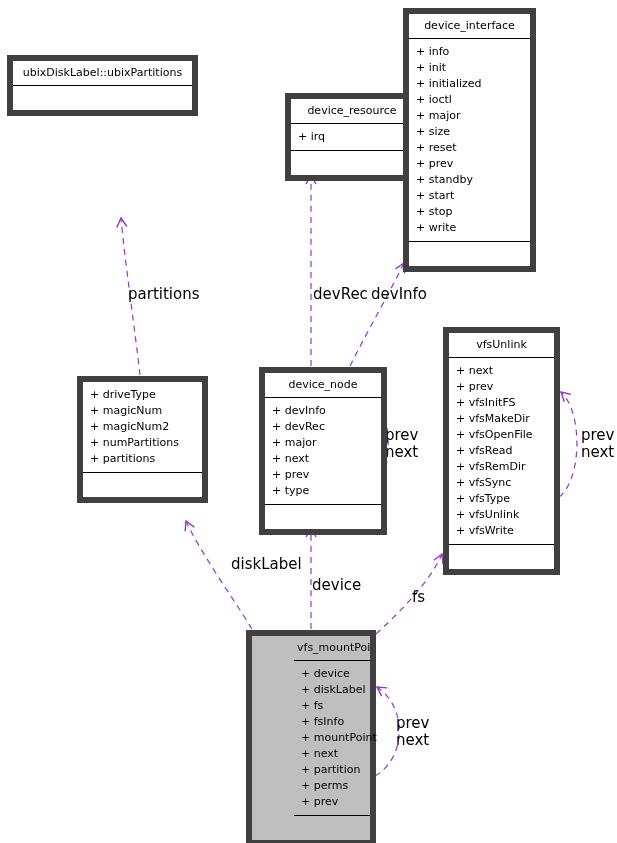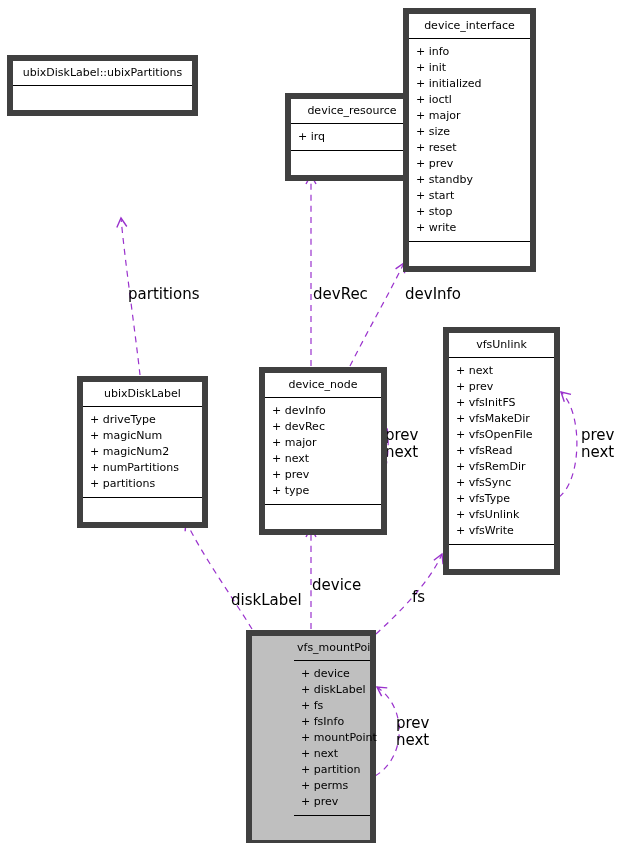--- a/index.html
+++ b/index.html
@@ -31,24 +31,24 @@
       <path d="M350,366 C368,330 390,292 404,263" fill="none" stroke="#9a32cd" stroke-width="1.2" stroke-dasharray="6,5" marker-end="url(#arrow-open)"></path>
       <path d="M371,496 C393,480 394,412 373,393" fill="none" stroke="#9a32cd" stroke-width="1.2" stroke-dasharray="6,5" marker-end="url(#arrow-open)"></path>
       <path d="M559,497 C582,480 583,412 561,392" fill="none" stroke="#9a32cd" stroke-width="1.2" stroke-dasharray="6,5" marker-end="url(#arrow-open)"></path>
       <path d="M252,629 C233,598 200,552 186,521" fill="none" stroke="#9a32cd" stroke-width="1.2" stroke-dasharray="6,5" marker-end="url(#arrow-open)"></path>
       <path d="M311,629 C311,600 311,560 311,528" fill="none" stroke="#9a32cd" stroke-width="1.2" stroke-dasharray="6,5" marker-end="url(#arrow-open)"></path>
       <path d="M376,634 C398,614 430,582 442,554" fill="none" stroke="#9a32cd" stroke-width="1.2" stroke-dasharray="6,5" marker-end="url(#arrow-open)"></path>
       <path d="M375,776 C406,758 408,708 377,687" fill="none" stroke="#9a32cd" stroke-width="1.2" stroke-dasharray="6,5" marker-end="url(#arrow-open)"></path>
     </svg>
 <div class="edge-label" style="left: 128px; top: 286px;"><div>partitions</div></div>
     <div class="edge-label" style="left: 313px; top: 286px;"><div>devRec</div></div>
-    <div class="edge-label" style="left: 405px; top: 286px; text-align: right;"><div>devInfo</div></div>
+    <div class="edge-label" style="left: 371px; top: 286px; text-align: right;"><div>devInfo</div></div>
     <div class="edge-label" style="left: 385px; top: 427px;"><div>prev</div><div>next</div></div>
     <div class="edge-label" style="left: 581px; top: 427px;"><div>prev</div><div>next</div></div>
-    <div class="edge-label" style="left: 231px; top: 556px; margin-top: 36px;"><div>diskLabel</div></div>
+    <div class="edge-label" style="left: 231px; top: 556px;"><div>diskLabel</div></div>
     <div class="edge-label" style="left: 312px; top: 577px;"><div>device</div></div>
     <div class="edge-label" style="left: 412px; top: 589px;"><div>fs</div></div>
     <div class="edge-label" style="left: 396px; top: 715px;"><div>prev</div><div>next</div></div>
     <div class="uml-class" style="left: 7px; top: 55px; width: 191px;">
       <div class="uml-title">ubixDiskLabel::ubixPartitions</div>
       <div class="uml-empty"></div>
     </div>
     <div class="uml-class" style="left: 246px; top: 93px; width: 134px; margin-left: 39px;">
       <div class="uml-title">device_resource</div>
       <div class="uml-members">
@@ -68,21 +68,20 @@
         <div class="uml-row">+ reset</div>
         <div class="uml-row">+ prev</div>
         <div class="uml-row">+ standby</div>
         <div class="uml-row">+ start</div>
         <div class="uml-row">+ stop</div>
         <div class="uml-row">+ write</div>
       </div>
       <div class="uml-empty"></div>
     </div>
     <div class="uml-class" style="left: 77px; top: 376px; width: 131px;">
-      <div class="uml-title">ubixDiskLabel</div>
       <div class="uml-members">
         <div class="uml-row">+ driveType</div>
         <div class="uml-row">+ magicNum</div>
         <div class="uml-row">+ magicNum2</div>
         <div class="uml-row">+ numPartitions</div>
         <div class="uml-row">+ partitions</div>
       </div>
       <div class="uml-empty"></div>
     </div>
     <div class="uml-class" style="left: 259px; top: 367px; width: 128px;">

